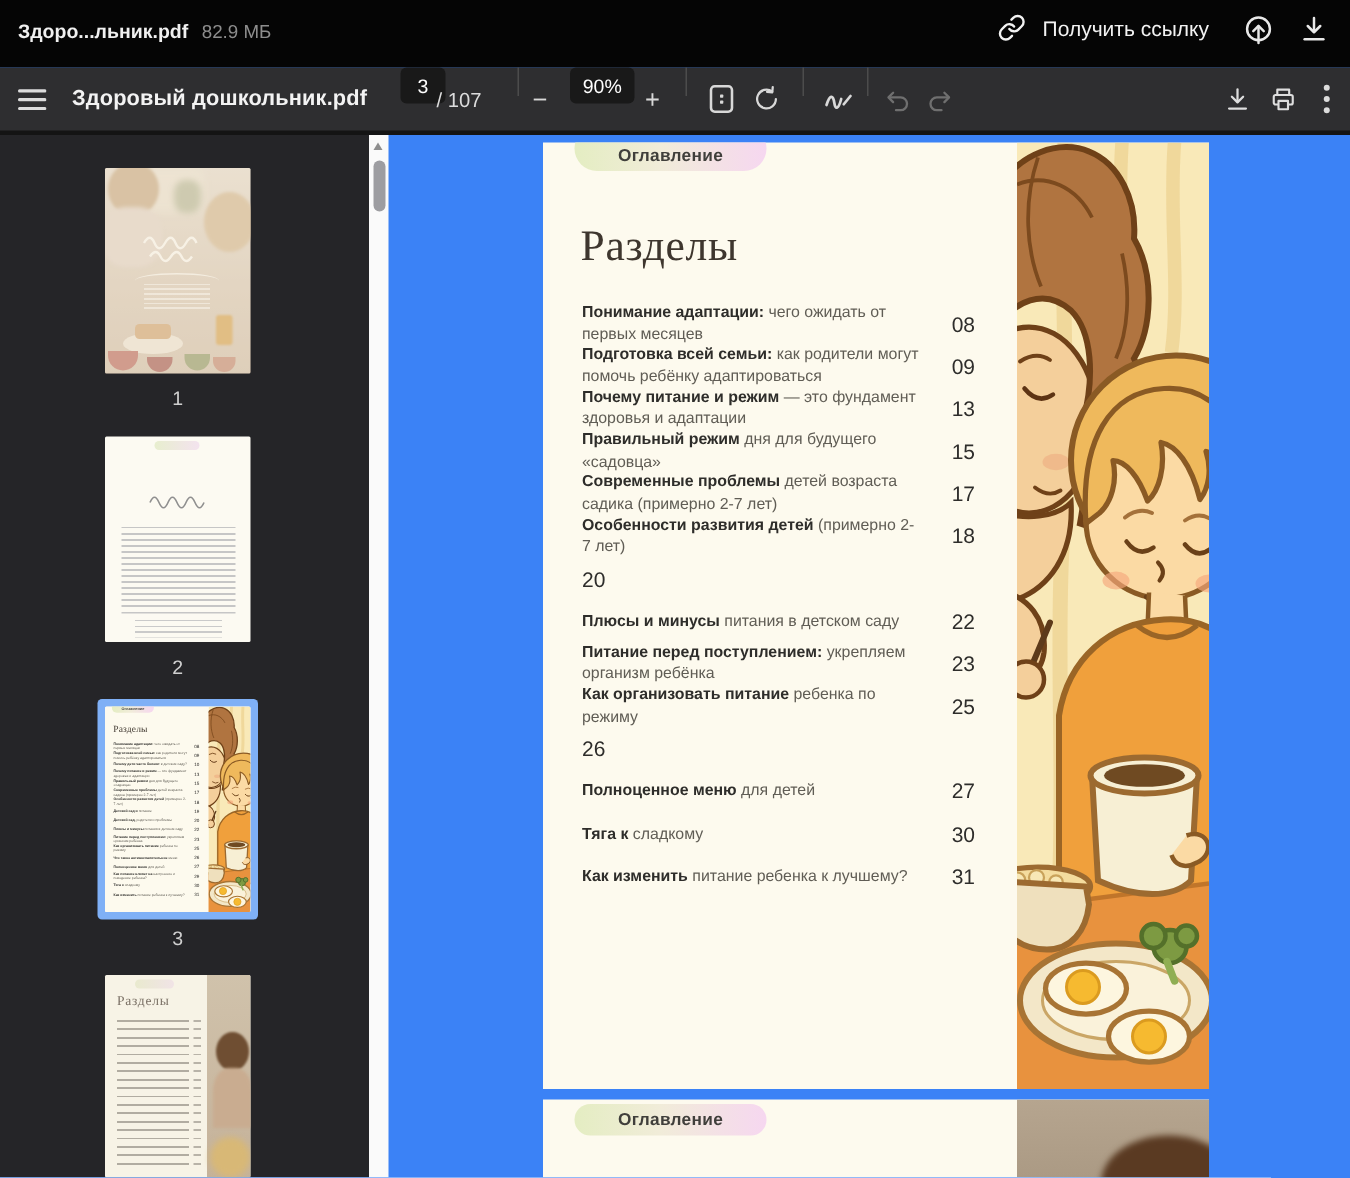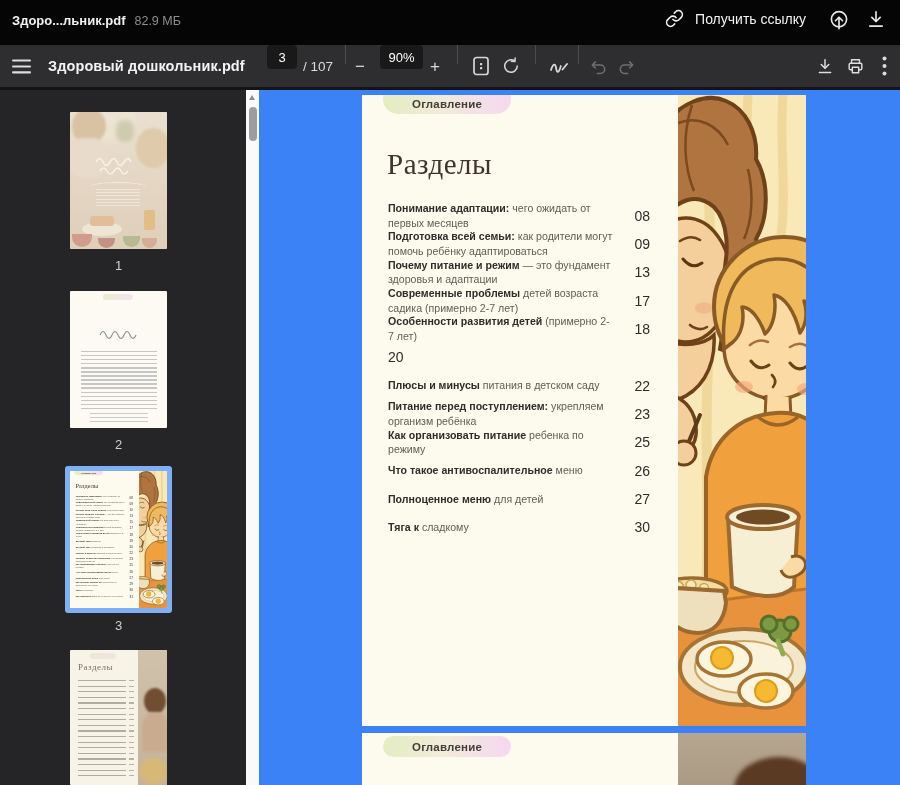--- a/index.html
+++ b/index.html
@@ -140,21 +140,21 @@
       <svg class="ic" width="19" height="15" viewBox="0 0 19 15">
           <g fill="#dcdcdc">
             <rect y="0.5" width="19" height="2.1" rx="1"></rect>
             <rect y="6.4" width="19" height="2.1" rx="1"></rect>
             <rect y="12.3" width="19" height="2.1" rx="1"></rect>
           </g>
         </svg>
     </button>
     <div class="tbr doc-title" style="left:48px">Здоровый дошкольник.pdf</div>
     <input class="tbr numbox" style="left: 267px; width: 30px;" readonly="" value="3">
-    <div class="tbr page-total" style="left:303px">/ 107</div>
+    <div class="tbr page-total" style="left:291px">/ 107</div>
     <div class="tbr vsep" style="left:345px"></div>
     <button class="tbr zbtn" style="left:355px">−</button>
     <div class="tbr numbox" style="left:380px; width:43px; display:flex; align-items:center; justify-content:center;">90%</div>
     <button class="tbr zbtn" style="left:430px">+</button>
     <div class="tbr vsep" style="left:457px"></div>
     <button class="tbr iconbtn" style="left:472px">
       <svg class="ic" width="18" height="20" viewBox="0 0 18 20" fill="none" stroke="#d8d8d8" stroke-width="1.7">
           <rect x="2" y="1.5" width="14" height="17" rx="2.5"></rect>
           <rect x="8" y="7" width="2.2" height="2.2" rx=".5" fill="#d8d8d8" stroke="none"></rect>
           <rect x="8" y="11" width="2.2" height="2.2" rx=".5" fill="#d8d8d8" stroke="none"></rect>
@@ -359,20 +359,24 @@
           </div>
           <div class="toc-row">
             <div class="toc-text"><b>Подготовка всей семьи:</b> как родители могут помочь ребёнку адаптироваться</div>
             <div class="toc-num">09</div>
           </div>
           <div class="toc-row">
             <div class="toc-text"><b>Почему питание и режим</b> — это фундамент здоровья и адаптации</div>
             <div class="toc-num">13</div>
           </div>
           <div class="toc-row">
+            <div class="toc-text"><b>Правильный режим</b> дня для будущего «садовца»</div>
+            <div class="toc-num">15</div>
+          </div>
+          <div class="toc-row">
             <div class="toc-text"><b>Современные проблемы</b> детей возраста садика (примерно 2-7 лет)</div>
             <div class="toc-num">17</div>
           </div>
           <div class="toc-row">
             <div class="toc-text"><b>Особенности развития детей</b> (примерно 2-7&nbsp;лет)</div>
             <div class="toc-num">18</div>
           </div>
           <div class="toc-row">
             <div class="toc-num">20</div>
           </div>
@@ -382,30 +386,33 @@
           </div>
           <div class="toc-row">
             <div class="toc-text"><b>Питание перед поступлением:</b> укрепляем организм ребёнка</div>
             <div class="toc-num">23</div>
           </div>
           <div class="toc-row">
             <div class="toc-text"><b>Как организовать питание</b> ребенка по режиму</div>
             <div class="toc-num">25</div>
           </div>
           <div class="toc-row">
-            <div class="toc-text"><b>Что такое антивоспалительное</b> меню</div>
             <div class="toc-num">26</div>
           </div>
           <div class="toc-row">
             <div class="toc-text"><b>Полноценное меню</b> для детей</div>
             <div class="toc-num">27</div>
           </div>
           <div class="toc-row">
             <div class="toc-text"><b>Тяга к</b> сладкому</div>
             <div class="toc-num">30</div>
+          </div>
+          <div class="toc-row">
+            <div class="toc-text"><b>Как изменить</b> питание ребенка к лучшему?</div>
+            <div class="toc-num">31</div>
           </div>
         </div>
       <div class="illu-wrap">
         <svg class="illu" viewBox="0 0 128 631">
           <g id="illu-art">
             <rect width="128" height="631" fill="#f9e9b8"></rect>
             <path d="M32 0 C28 90 36 180 30 270 C26 340 32 430 28 500" stroke="#eed394" stroke-width="10" fill="none" opacity=".8"></path>
             <path d="M70 0 C66 60 74 120 68 180" stroke="#eed394" stroke-width="9" fill="none" opacity=".8"></path>
             <path d="M105 0 C101 50 109 95 103 140" stroke="#eed394" stroke-width="9" fill="none" opacity=".8"></path>
 

